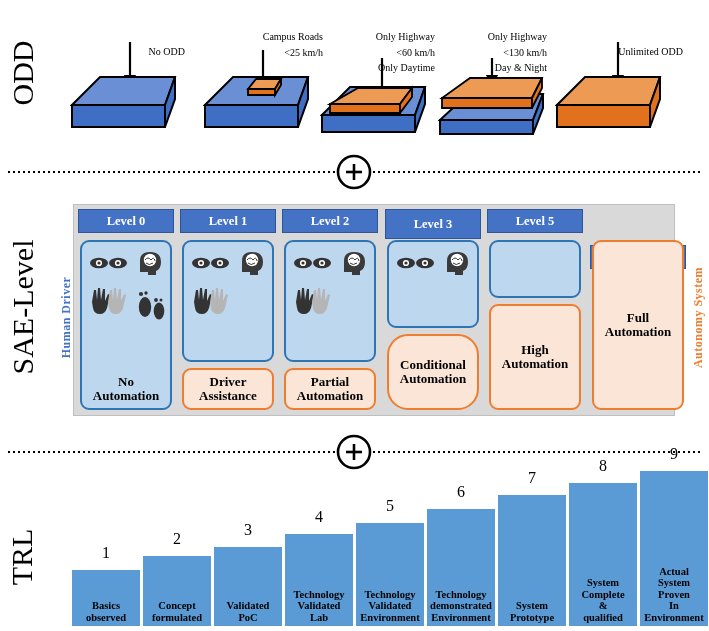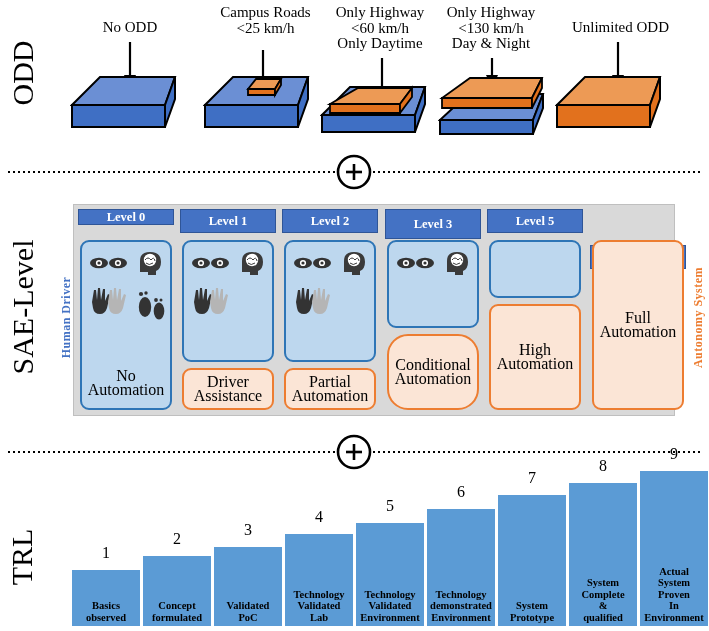--- a/index.html
+++ b/index.html
@@ -18,25 +18,26 @@
     color: #000;
     white-space: nowrap;
     transform-origin: center center;
     text-align: center;
   }
 
   
   .odd-caption {
     position: absolute;
     font-family: "Liberation Serif", serif;
-    font-size: 15px;
+    font-size: 10px;
     line-height: 15.5px;
     color: #000;
-    text-align: center;
+    text-align: right;
     white-space: pre-line;
+    margin-top: 24px;
   }
   .arrow { position: absolute; }
 
   
   .sep { position: absolute; left: 0; width: 709px; height: 40px; }
 
   
   .sae-frame {
     position: absolute;
     background: #d9d9d9;
@@ -52,22 +53,22 @@
     display: flex; align-items: center; justify-content: center;
     border: 1px solid #2f5597;
   }
   .sae-box {
     position: absolute;
     display: flex;
     align-items: center;
     justify-content: center;
     text-align: center;
     font-family: "Liberation Serif", serif;
-    font-weight: normal;
-    font-size: 16px;
+    font-weight: bold;
+    font-size: 13px;
     line-height: 14px;
     color: #000;
     border-radius: 9px;
     white-space: pre-line;
   }
   .box-blue { background: #bdd7ee; border: 2.4px solid #2e75b6; }
   .box-orange { background: #fbe5d6; border: 2.4px solid #ed7d31; }
   .icon-row { position: absolute; display: flex; align-items: center; }
   .side-label {
     position: absolute;
@@ -199,22 +200,22 @@
   </div>
 
   <div>
 
     <div class="side-label" style="left:16px; top:310px; width:100px; color:#4472c4; transform:rotate(-90deg); text-align:center;">Human Driver</div>
 
     <div class="side-label" style="left:638px; top:310px; width:120px; color:#ed7d31; transform:rotate(-90deg); text-align:center;">Autonomy System</div>
 
     <div class="sae-frame" style="left:73px; top:204px; width:602px; height:212px;"></div>
 
-    <div class="sae-head" style="left:78px; top:209px; width:96px; height:16px;">Level 0</div>
-    <div class="sae-box box-blue" style="left:80px; top:240px; width:92px; height:170px; align-items:flex-end; padding-bottom:11px;">No
+    <div class="sae-head" style="left:78px; top:209px; width:96px; height:24px;">Level 0</div>
+    <div class="sae-box box-blue" style="left:80px; top:240px; width:92px; height:170px; align-items:flex-end; padding-bottom:5px;">No
 Automation</div>
     <div class="icon-row" style="left:88px; top:250px; width:80px; height:78px;">
       <svg width="80" height="78" viewBox="0 0 80 78">
 
         <ellipse cx="11" cy="13" rx="9" ry="5.2" fill="#333"></ellipse>
         <circle cx="11" cy="13" r="3.1" fill="#fff"></circle>
           <circle cx="11" cy="13" r="1.6" fill="#333"></circle>
         <ellipse cx="30" cy="13" rx="9" ry="5.2" fill="#333"></ellipse>
         <circle cx="30" cy="13" r="3.1" fill="#fff"></circle>
           <circle cx="30" cy="13" r="1.6" fill="#333"></circle>

